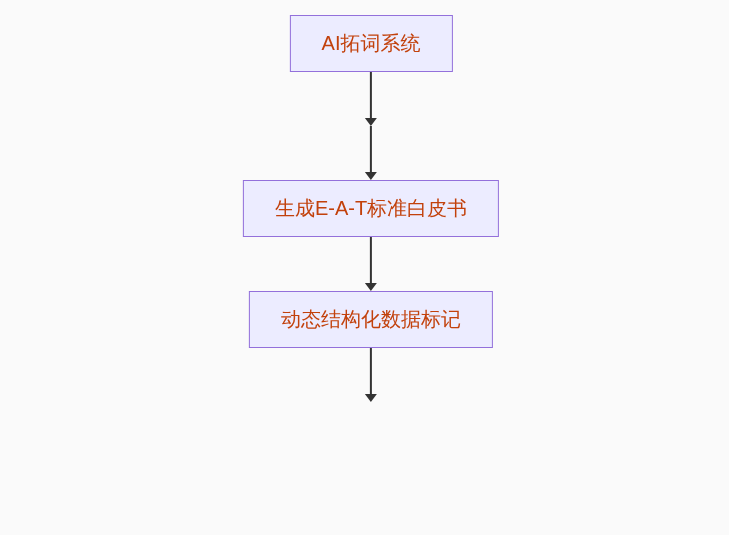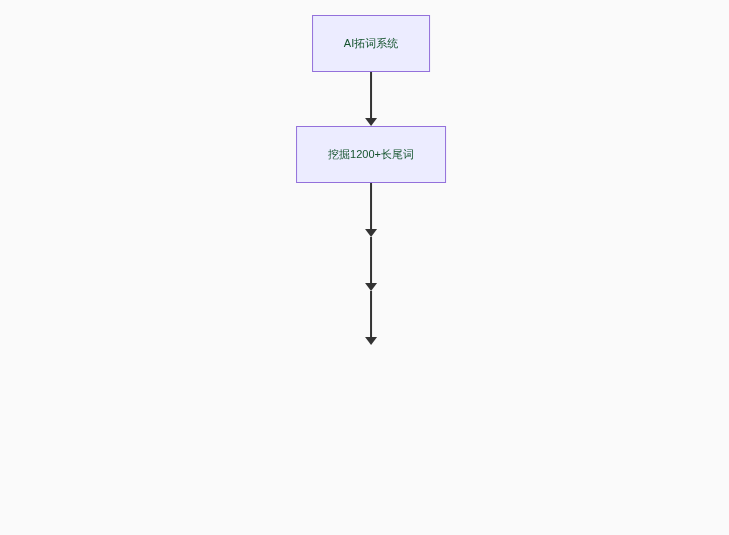--- a/index.html
+++ b/index.html
@@ -22,22 +22,22 @@
     top: 15px;
     transform: translateX(-50%);
     display: flex;
     flex-direction: column;
     align-items: center;
   }
   .flow-node {
     box-sizing: border-box;
     background: #ececff;
     border: 1px solid #9370db;
-    color: #14532d;
-    font-size: 11px;
+    color: #c2410c;
+    font-size: 20px;
     line-height: 19px;
     padding: 18px 31px;
     white-space: nowrap;
     text-align: center;
     min-height: 56px;
     display: flex;
     align-items: center;
     justify-content: flex-end;
   }
   .flow-edge {
@@ -68,35 +68,38 @@
 
     <div class="flow-node">
       <span>AI拓词系统</span>
     </div>
 
     <div class="flow-edge">
       <div class="edge-line"></div>
       <div class="edge-head"></div>
     </div>
 
+
+    <div class="flow-edge">
+      <div class="edge-line"></div>
+      <div class="edge-head"></div>
+    </div>
+
     <div class="flow-node">
-      <span>挖掘1200+长尾词</span>
+      <span>生成E-A-T标准白皮书</span>
     </div>
 
     <div class="flow-edge">
       <div class="edge-line"></div>
       <div class="edge-head"></div>
     </div>
 
-
-    <div class="flow-edge">
-      <div class="edge-line"></div>
-      <div class="edge-head"></div>
+    <div class="flow-node">
+      <span>动态结构化数据标记</span>
     </div>
-
 
     <div class="flow-edge">
       <div class="edge-line"></div>
       <div class="edge-head"></div>
     </div>
 
 
   </div>
 </div>
 

